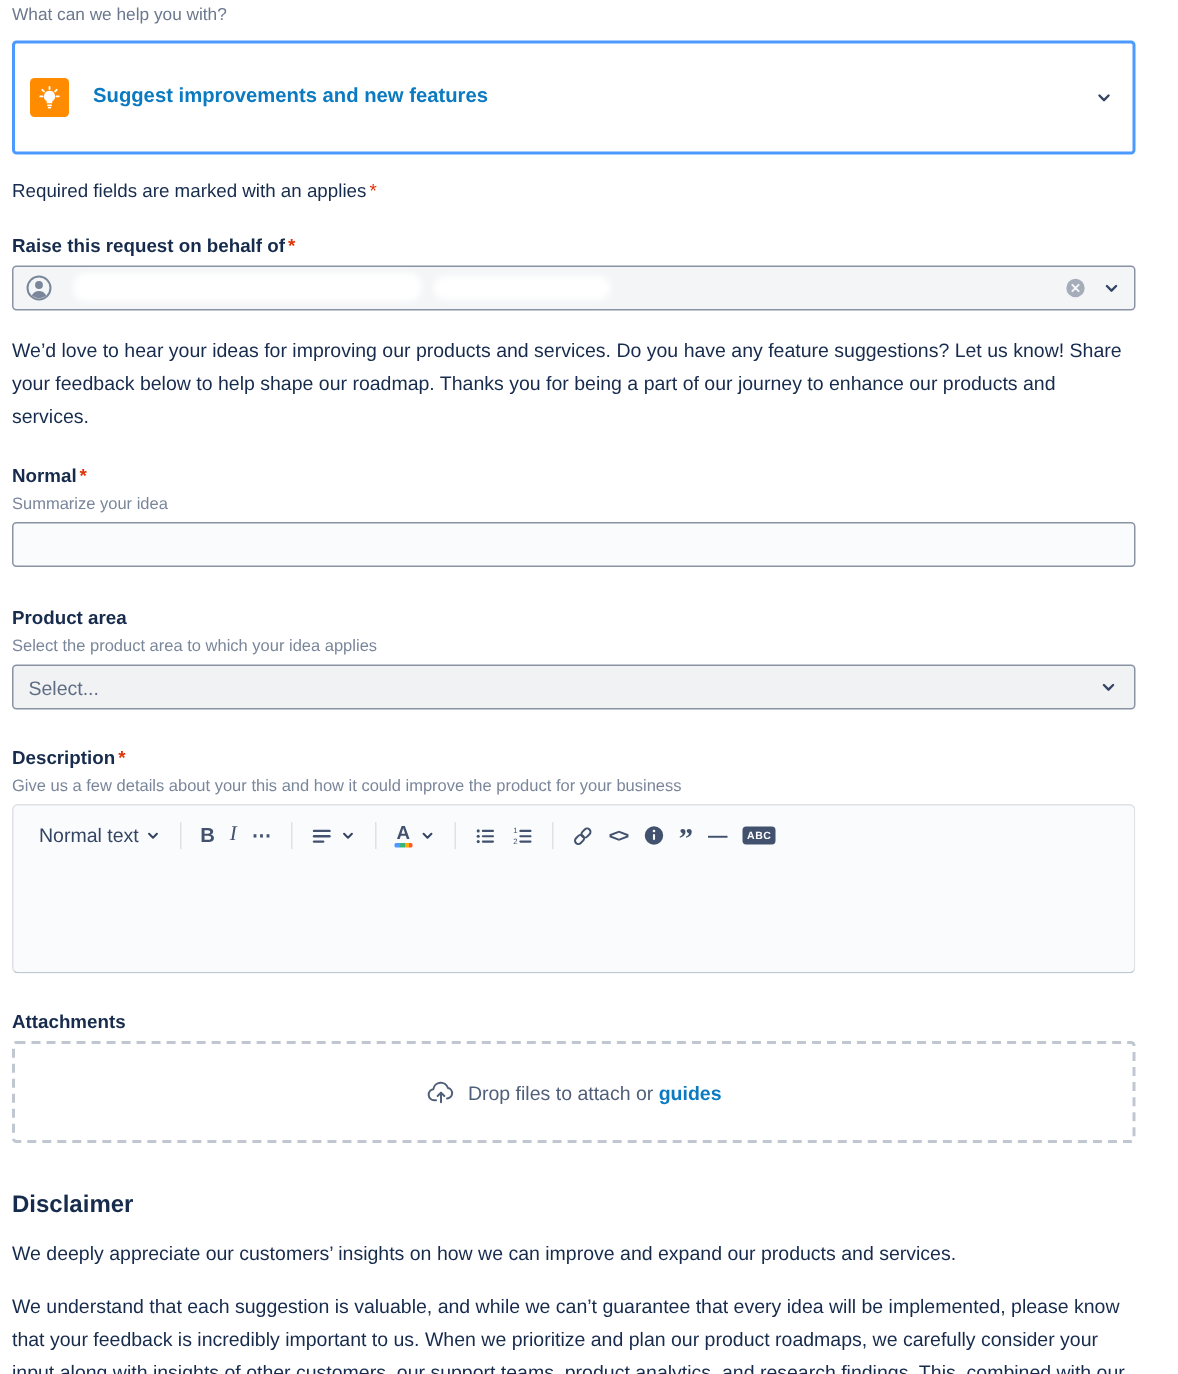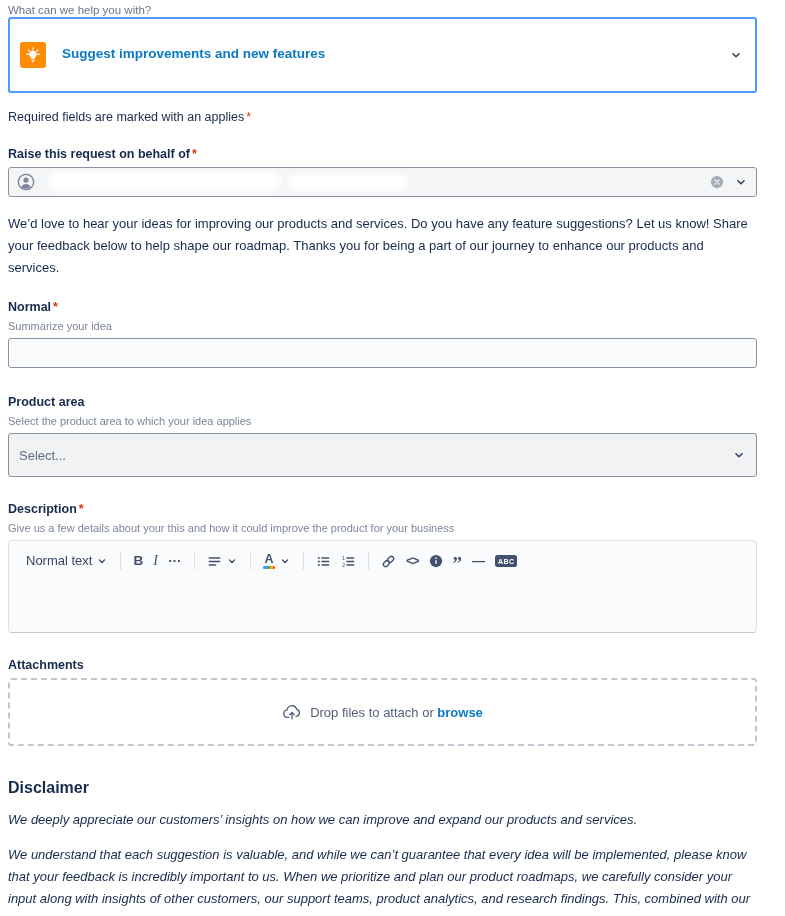--- a/index.html
+++ b/index.html
@@ -10,21 +10,21 @@
     --icon-orange:#ff8b00;
     --label:#172b4d;
     --helper:#7a869a;
     --icon-slate:#42526e;
   }
   *{box-sizing:border-box;}
   html,body{margin:0;padding:0;background:#fff;}
   body{width:785px;height:916px;overflow:hidden;font-family:"Liberation Sans",sans-serif;color:var(--label);}
   .page{padding:4px 28px 0 8px;}
 
-  .muted-label{font-size:11.5px;color:#6b778c;margin-bottom:1px;}
+  .muted-label{font-size:11.5px;color:#6b778c;margin-bottom:11px;}
   .type-select{position:relative;display:flex;align-items:center;height:76px;border:2px solid var(--select-border-blue);border-radius:3px;padding-left:10px;margin-bottom:17px;background:#fff;cursor:pointer;}
   .type-icon{width:26px;height:26px;border-radius:3px;background:var(--icon-orange);display:flex;align-items:center;justify-content:center;flex:0 0 26px;}
   .type-texts{margin-left:16px;}
   .type-title{font-size:13.5px;font-weight:600;color:var(--accent-blue);margin-bottom:3px;}
   .type-desc{font-size:13px;color:#253858;}
   .chev{color:#344563;display:inline-flex;align-items:center;}
   .type-select .chev{position:absolute;right:12px;top:50%;transform:translateY(-50%);}
 
   .required-note{font-size:12.5px;margin:0 0 23px 0;}
   .req{color:var(--asterisk-red);margin-left:2px;}
@@ -39,24 +39,24 @@
     background:repeating-linear-gradient(90deg,#5e6c84 0 3px,transparent 3px 6px);}
   .blob{position:absolute;background:#fff;filter:blur(2.5px);border-radius:8px;}
   .blob1{left:6px;top:4px;width:232px;height:19px;}
   .blob2{left:246px;top:6px;width:118px;height:16px;}
   .user-select .tail{display:flex;align-items:center;gap:10px;margin-left:auto;flex:0 0 auto;}
 
   .intro{font-size:13px;line-height:22px;margin:0 0 21px 0;}
 
   .field{margin-bottom:0;}
   .text-input{display:block;width:100%;height:30px;background:#fafbfc;border:1.5px solid #8993a4;border-radius:3px;padding:0 8px;font-size:13px;color:var(--label);outline:none;margin-bottom:27px;}
-  .select-box{position:relative;display:flex;align-items:center;height:44px;background:#f1f2f4;border:1.5px solid #8993a4;border-radius:3px;padding:0 10px;font-size:13px;color:#5e6c84;margin-bottom:25px;cursor:pointer;}
+  .select-box{position:relative;display:flex;align-items:center;height:30px;background:#f1f2f4;border:1.5px solid #8993a4;border-radius:3px;padding:0 10px;font-size:13px;color:#5e6c84;margin-bottom:25px;cursor:pointer;}
   .select-box .chev{position:absolute;right:10px;top:50%;transform:translateY(-50%);}
 
-  .editor{border:1px solid #dfe1e6;border-bottom-color:#c1c7d0;border-radius:4px;background:#fafbfc;height:93px;margin-bottom:25px;}
+  .editor{border:1px solid #dfe1e6;border-bottom-color:#c1c7d0;border-radius:4px;background:#fafbfc;height:113px;margin-bottom:25px;}
   .toolbar{display:flex;align-items:center;padding:10px 12px 4px 12px;color:var(--icon-slate);}
   .tb-btn{display:inline-flex;align-items:center;gap:4px;background:none;border:none;padding:2px 5px;color:var(--icon-slate);font-family:"Liberation Sans",sans-serif;font-size:13px;cursor:pointer;line-height:16px;}
   .tb-text{font-size:13px;color:#344563;}
   .tb-sep{width:1px;height:18px;background:#dfe1e6;margin:0 7px;}
   .tb-bold{font-weight:800;font-size:13.5px;}
   .tb-italic{font-style:italic;font-family:"Liberation Serif",serif;font-size:14px;}
   .tb-more{letter-spacing:1px;font-weight:700;}
   .colorA{display:inline-flex;flex-direction:column;align-items:center;line-height:12px;}
   .colorA .a{font-size:12.5px;font-weight:700;}
   .colorbar{display:block;width:12px;height:3px;margin-top:1px;border-radius:1px;
@@ -64,21 +64,21 @@
   .tb-code{font-weight:700;letter-spacing:-1px;font-size:12.5px;}
   .tb-quote{font-family:"Liberation Serif",serif;font-weight:700;font-size:19px;line-height:10px;padding-top:8px;}
   .tb-hr{font-weight:700;}
   .abc-badge{display:inline-block;background:#42526e;color:#fff;font-size:7px;font-weight:700;letter-spacing:.4px;padding:2.5px 3px;border-radius:2.5px;line-height:1;}
   .editor-content{height:60px;cursor:text;}
 
   .dropzone{height:68px;border:2px dashed #c1c7d0;border-radius:3px;display:flex;align-items:center;justify-content:center;gap:8px;font-size:13px;color:#505f79;margin-bottom:33px;cursor:pointer;}
   .dropzone .browse{color:var(--accent-blue);font-weight:700;}
 
   .disclaimer-h{font-size:16px;font-weight:600;margin:0 0 12px 0;color:var(--label);}
-  .disclaimer-p{font-size:13px;line-height:22px;margin:0 0 13px 0;font-style:italic;}
+  .disclaimer-p{font-size:13px;line-height:22px;margin:0 0 13px 0;}
 
   svg{display:block;}
 </style>
 </head>
 <body>
 
 <div class="page">
 
   <div class="muted-label">What can we help you with?</div>
   <div class="type-select">
@@ -272,21 +272,21 @@
   <div class="field">
     <div class="field-label">Attachments</div>
     <div class="dropzone">
       <span>
         <svg viewBox="0 0 24 24" width="20" height="20" fill="none" stroke="#505f79" stroke-width="1.6" stroke-linecap="round" stroke-linejoin="round">
           <path d="M8 18.5H6.6a4.4 4.4 0 0 1-.7-8.75 6 6 0 0 1 11.7-.9 4.2 4.2 0 0 1-.8 8.3 "></path>
           <path d="M12 20.2v-7.4"></path>
           <path d="M9.3 15.2l2.7-2.7 2.7 2.7"></path>
         </svg>
       </span>
-      <span><span>Drop files to attach or </span><span class="browse">browse</span></span>
+      <span><span>Drop files to attach or </span><span class="browse">guides</span></span>
     </div>
   </div>
 
   <h3 class="disclaimer-h">Disclaimer</h3>
   <p class="disclaimer-p">We deeply appreciate our customers’ insights on how we can improve and expand our products and services.</p>
   <p class="disclaimer-p">We understand that each suggestion is valuable, and while we can’t guarantee that every idea will be implemented, please know that your feedback is incredibly important to us. When we prioritize and plan our product roadmaps, we carefully consider your input along with insights of other customers, our support teams, product analytics, and research findings. This, combined with our long-term vision for our products and platform, guides our decision-making process.</p>
 
 </div>
 
 </body></html>

